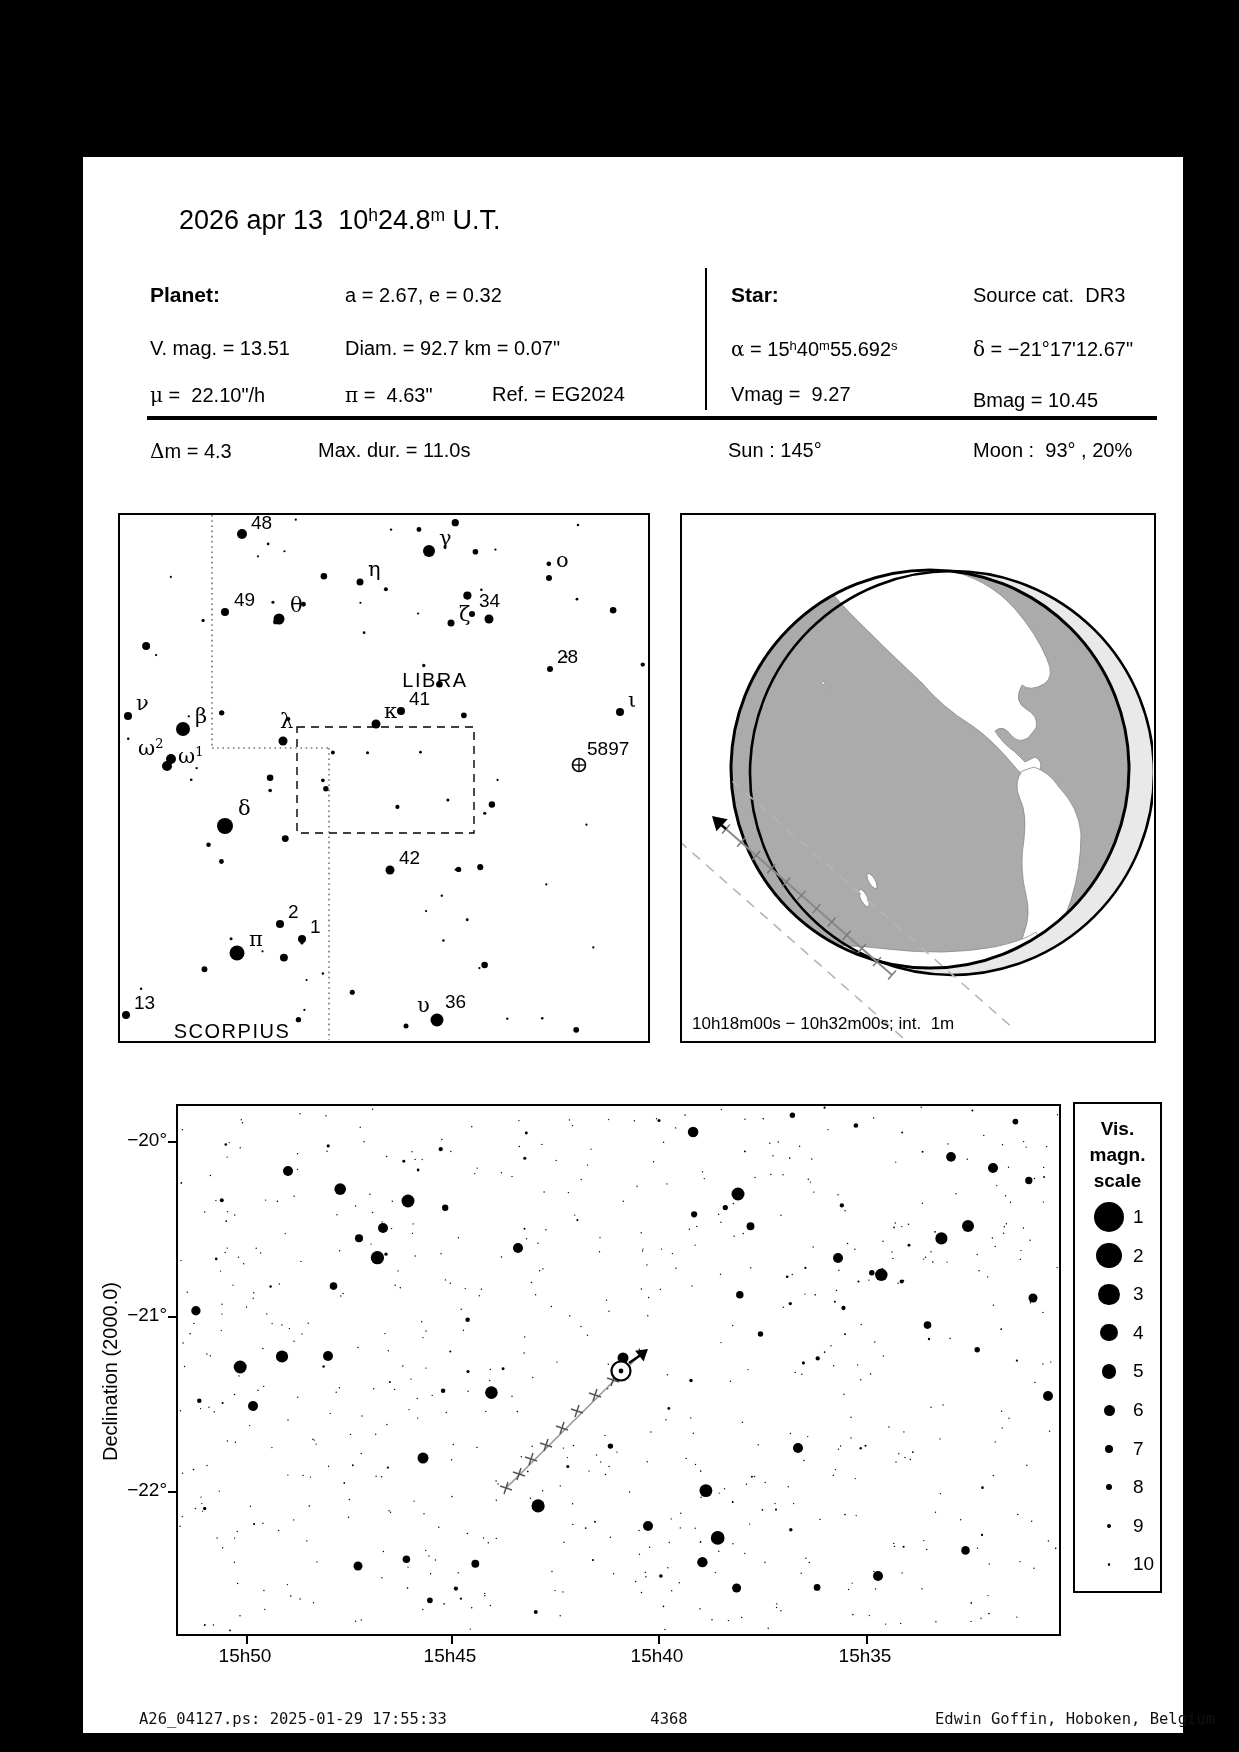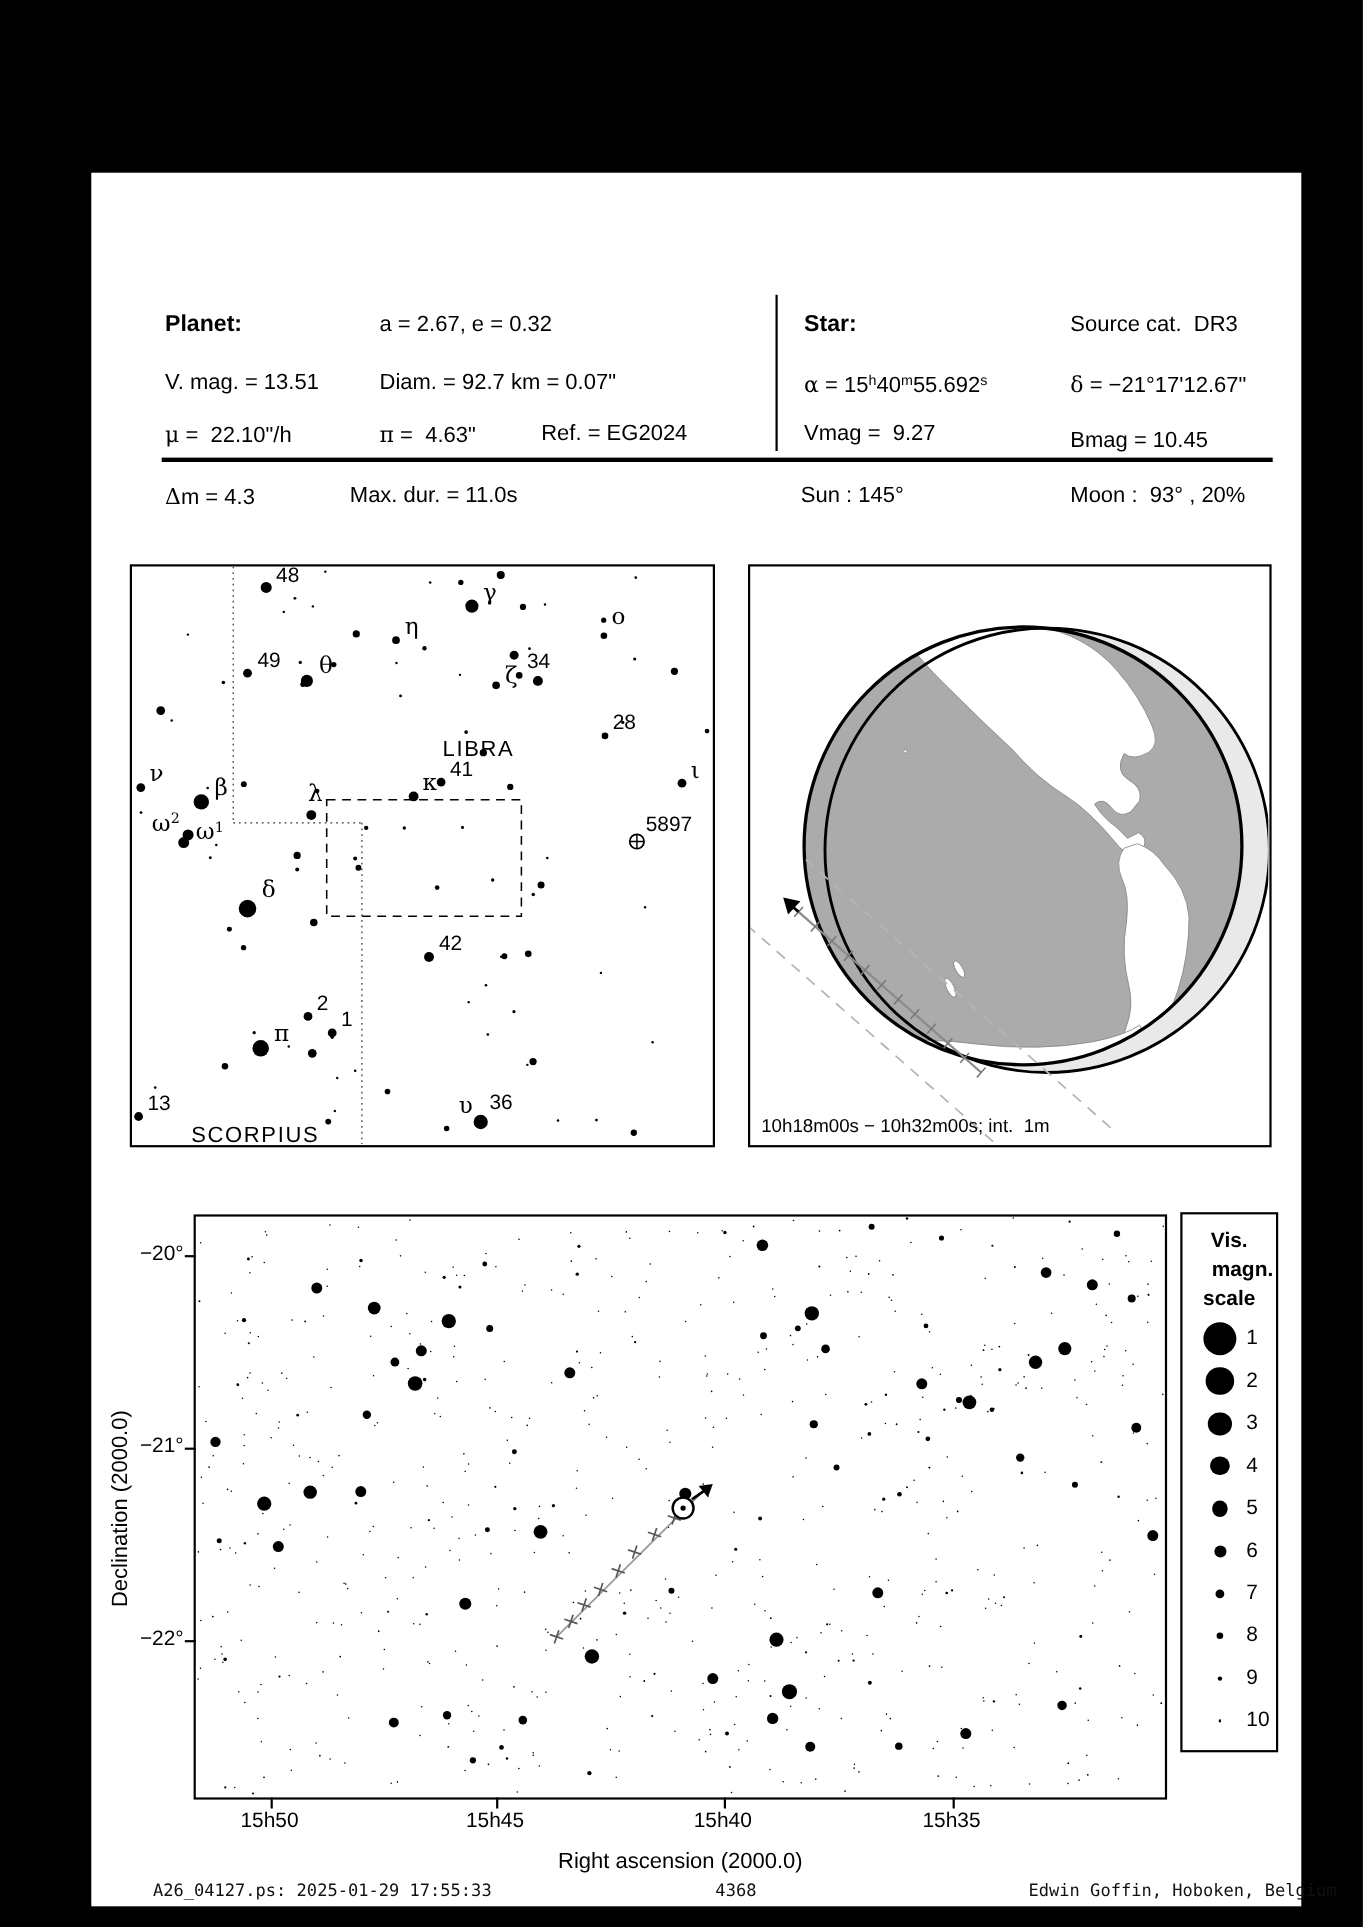--- a/index.html
+++ b/index.html
@@ -34,20 +34,21 @@
   #footer .fl{position:absolute;left:20px;}
   #footer .fc{position:absolute;left:0;width:100%;text-align:center;}
   #footer .fr{position:absolute;right:4px;}
   #globe-caption{left:609px;top:857px;font-size:17px;}
 </style>
 </head>
 <body>
 
 <div id="page">
 
+  <div id="subtitle" class="abs"><span class="pre">2026 apr 13  10</span><sup class="u">h</sup><span>24.8</span><sup class="u">m</sup><span class="pre"> U.T.</span></div>
 
   <div class="abs info bold pre" style="left:67px;top:126px">Planet:</div>
   <div class="abs info pre" style="left:262px;top:127px">a = 2.67, e = 0.32</div>
   <div class="abs info bold pre" style="left:648px;top:126px">Star:</div>
   <div class="abs info pre" style="left:890px;top:127px">Source cat.  DR3</div>
 
   <div class="abs info pre" style="left:67px;top:180px">V. mag. = 13.51</div>
   <div class="abs info pre" style="left:262px;top:180px">Diam. = 92.7 km = 0.07"</div>
   <div class="abs info" style="left:648px;top:180px"><span class="greek">α</span><span class="pre"> = 15</span><sup class="u">h</sup><span>40</span><sup class="u">m</sup><span>55.692</span><sup class="u">s</sup></div>
   <div class="abs info" style="left:890px;top:180px"><span class="greek">δ</span><span class="pre"> = −21°17'12.67"</span></div>
@@ -945,26 +946,25 @@
       <div class="abs ticklabel" style="left: 24px; top: 972px; width: 60px; text-align: right;">−20°</div>
       <div class="abs ticklabel" style="left: 24px; top: 1147px; width: 60px; text-align: right;">−21°</div>
       <div class="abs ticklabel" style="left: 24px; top: 1322px; width: 60px; text-align: right;">−22°</div>
     </div>
   <div id="sky-xticks">
       <div class="abs ticklabel" style="left: 127px; top: 1488px; width: 70px; text-align: center;">15h50</div>
       <div class="abs ticklabel" style="left: 332px; top: 1488px; width: 70px; text-align: center;">15h45</div>
       <div class="abs ticklabel" style="left: 539px; top: 1488px; width: 70px; text-align: center;">15h40</div>
       <div class="abs ticklabel" style="left: 747px; top: 1488px; width: 70px; text-align: center;">15h35</div>
     </div>
-  <div id="ra-label" class="abs">Right ascension (2000.0)</div>
   <div id="dec-label" class="abs">Declination (2000.0)</div>
 
   <div id="legend-box" class="abs panel">
       <div class="legend-title" style="top: 14px;">Vis.</div>
-      <div class="legend-title" style="top: 40px; margin-left: 12px;">magn.</div>
+      <div class="legend-title" style="top: 40px;">magn.</div>
       <div class="legend-title" style="top: 66px;">scale</div>
       <span class="legend-dot" style="left: 19px; top: 98px; width: 30px; height: 30px;"></span>
       <span class="legend-num" style="left: 58px; top: 102px;">1</span>
       <span class="legend-dot" style="left: 21.3px; top: 138.9px; width: 25.4px; height: 25.4px;"></span>
       <span class="legend-num" style="left: 58px; top: 140.6px;">2</span>
       <span class="legend-dot" style="left: 23.3px; top: 179.5px; width: 21.4px; height: 21.4px;"></span>
       <span class="legend-num" style="left: 58px; top: 179.2px;">3</span>
       <span class="legend-dot" style="left: 25.3px; top: 220.1px; width: 17.4px; height: 17.4px;"></span>
       <span class="legend-num" style="left: 58px; top: 217.8px;">4</span>
       <span class="legend-dot" style="left: 26.8px; top: 260.2px; width: 14.4px; height: 14.4px;"></span>

